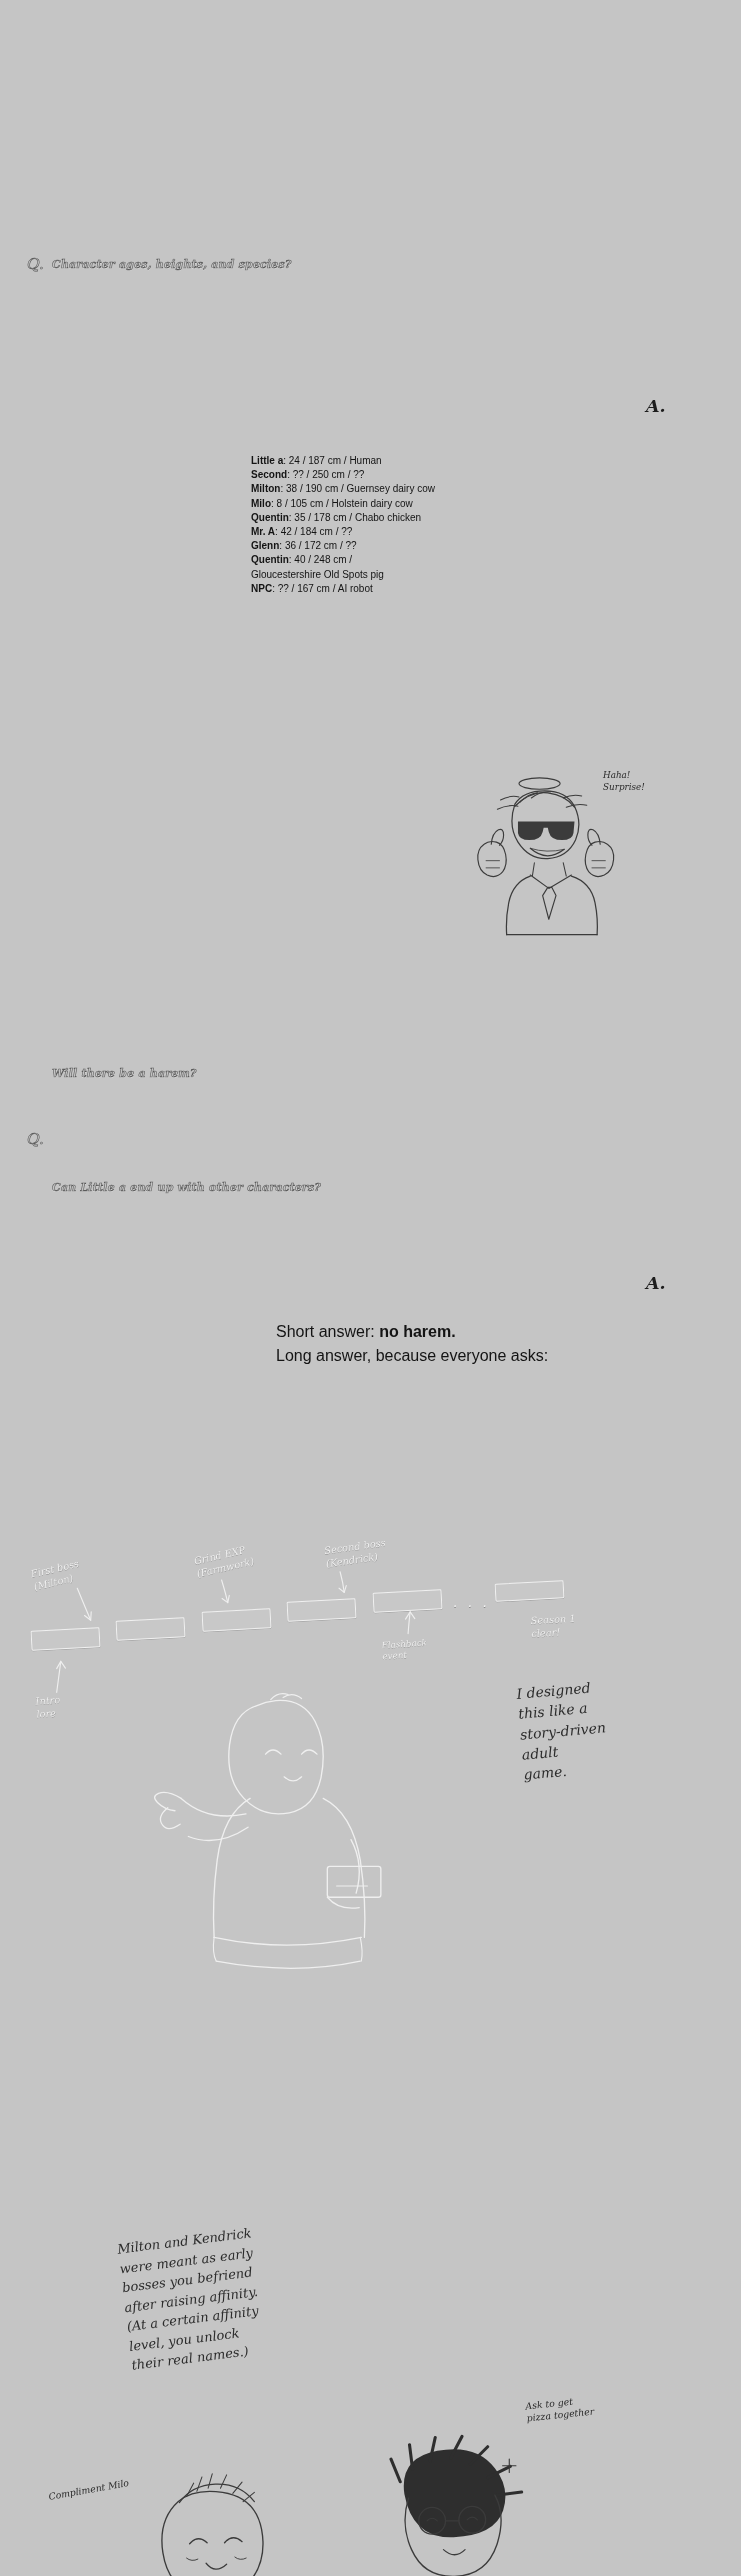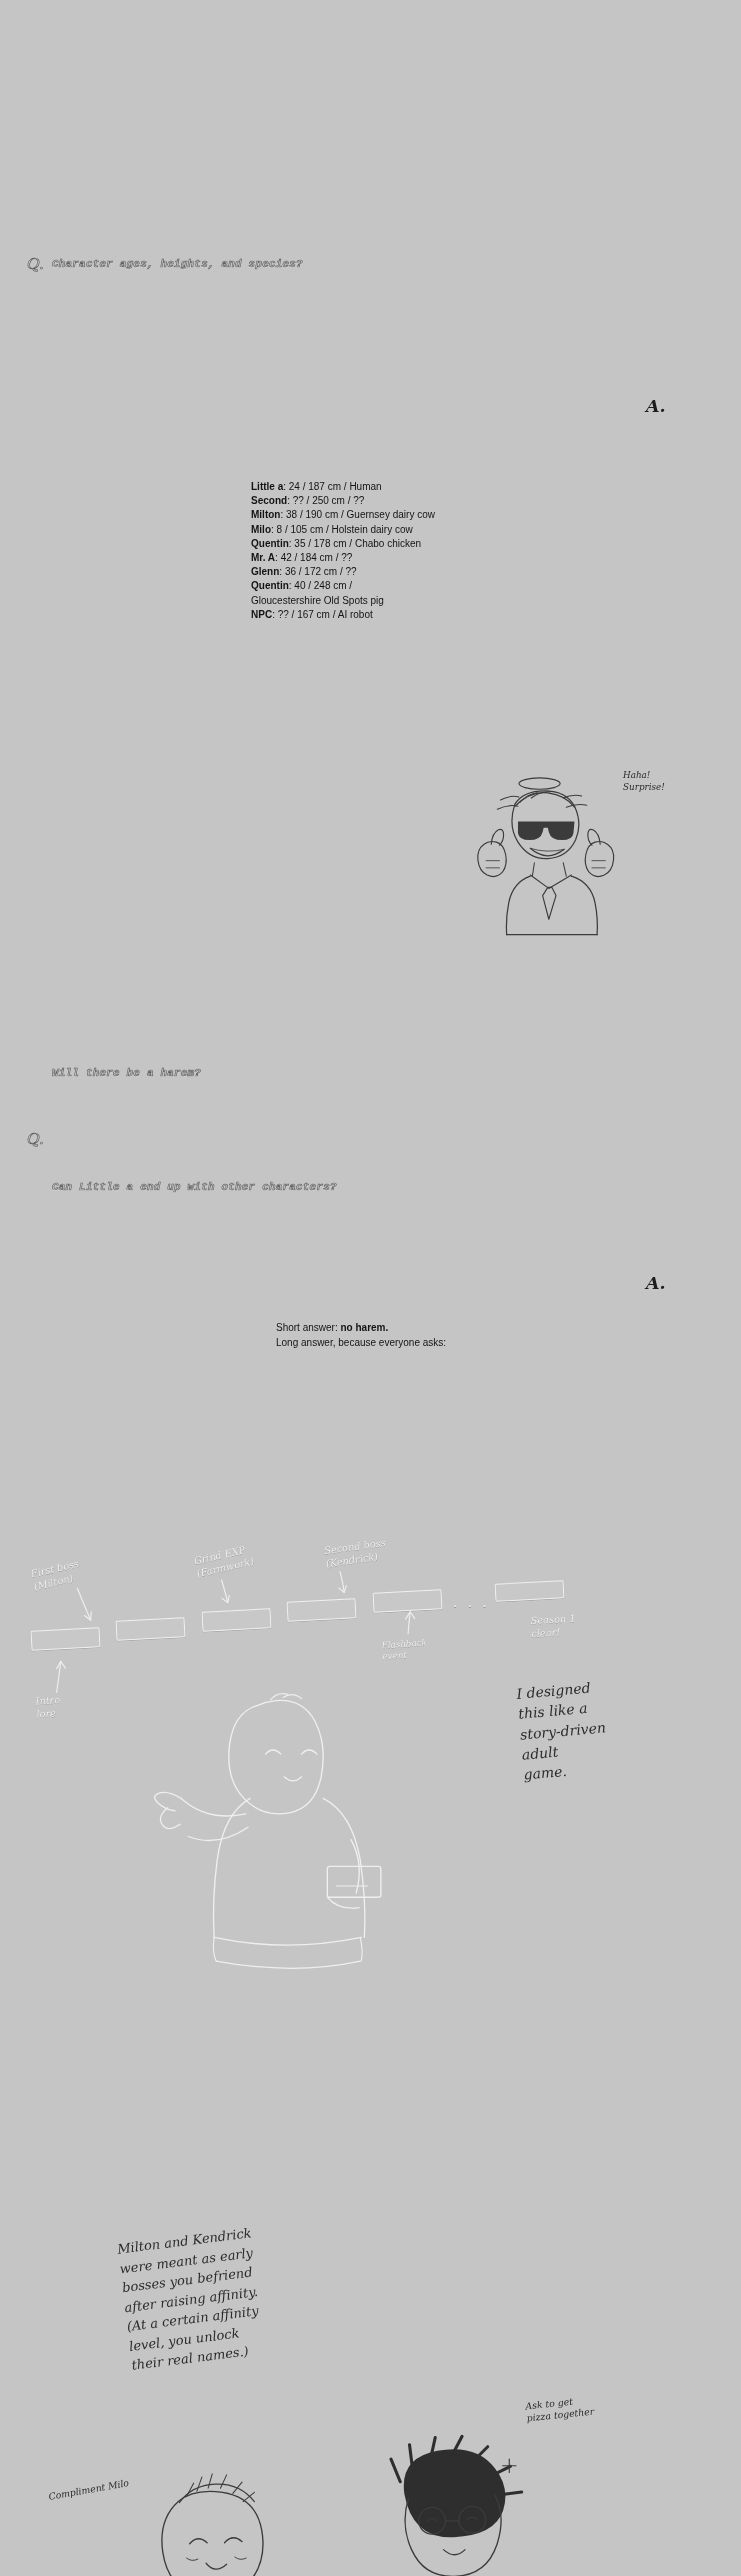--- a/index.html
+++ b/index.html
@@ -42,35 +42,34 @@
     font-family: "DejaVu Serif", serif;
     font-style: italic;
     font-weight: bold;
     font-size: 17.5px;
     color: #1d1d1d;
   }
   .q-text {
     font-size: 10.8px;
     line-height: 1.45;
     letter-spacing: 0.3px;
-    font-family: Liberation Mono, monospace;
   }
 
   
   .stats {
     font-family: "Liberation Sans", sans-serif;
     font-size: 10px;
     line-height: 1.42;
     color: #141414;
   }
   .stats .nm { font-weight: bold; }
 
   .short-answer {
     font-family: "Liberation Sans", sans-serif;
-    font-size: 10px;
+    font-size: 16px;
     line-height: 1.5;
     color: #141414;
   }
   .short-answer b { font-weight: bold; }
 
   
   .bar {
     position: absolute;
     border: 1px solid #f0f0f0;
     border-radius: 1.5px;
@@ -132,21 +131,21 @@
 </head>
 <body>
 
 <div class="page">
 
   <div class="abs q-mark" style="left:27px; top:255px;">Q.</div>
   <div class="abs outline-text q-text" style="left:52px; top:257px;">Character ages, heights, and species?</div>
 
   <div class="abs a-mark" style="left:646px; top:396px;">A.</div>
 
-  <div class="abs stats" style="left:251px; top:480px;">
+  <div class="abs stats" style="left:251px; top:454px;">
     <div><span class="nm">Little a</span><span>: 24 / 187 cm / Human</span></div>
     <div><span class="nm">Second</span><span>: ?? / 250 cm / ??</span></div>
     <div><span class="nm">Milton</span><span>: 38 / 190 cm / Guernsey dairy cow</span></div>
     <div><span class="nm">Milo</span><span>: 8 / 105 cm / Holstein dairy cow</span></div>
     <div><span class="nm">Quentin</span><span>: 35 / 178 cm / Chabo chicken</span></div>
     <div><span class="nm">Mr. A</span><span>: 42 / 184 cm / ??</span></div>
     <div><span class="nm">Glenn</span><span>: 36 / 172 cm / ??</span></div>
     <div><span class="nm">Quentin</span><span>: 40 / 248 cm /</span></div>
     <div><span>Gloucestershire Old Spots pig</span></div>
     <div><span class="nm">NPC</span><span>: ?? / 167 cm / AI robot</span></div>
@@ -186,21 +185,21 @@
     <path d="M74 160 q2 -22 14 -28 q10 -4 10 10 q0 12 -8 20" class="stroke-d" stroke-width="2.2"></path>
     <path d="M64 192 h26" class="stroke-d" stroke-width="1.6"></path>
     <path d="M64 206 h26" class="stroke-d" stroke-width="1.6"></path>
 
     <path d="M300 160 q14 10 12 30 q-2 22 -18 30 q-18 8 -30 -6 q-10 -14 -6 -34 q4 -20 18 -24 q14 -4 24 4 z" class="stroke-d" stroke-width="2.2"></path>
     <path d="M286 160 q-2 -22 -14 -28 q-10 -4 -10 10 q0 12 8 20" class="stroke-d" stroke-width="2.2"></path>
     <path d="M270 192 h26" class="stroke-d" stroke-width="1.6"></path>
     <path d="M270 206 h26" class="stroke-d" stroke-width="1.6"></path>
   </svg>
 
-  <div class="abs bubble" style="left:623px; top:770px; width:82px; text-align:left;">Haha!
+  <div class="abs bubble" style="left:603px; top:770px; width:82px; text-align:left;">Haha!
 Surprise!</div>
 
   <div class="abs q-mark" style="left:27px; top:1130px;">Q.</div>
   <div class="abs outline-text q-text" style="left:52px; top:1066px;">Will there be a harem?</div>
   <div class="abs outline-text q-text" style="left:52px; top:1180px;">Can Little a end up with other characters?</div>
 
   <div class="abs a-mark" style="left:646px; top:1273px;">A.</div>
 
   <div class="abs short-answer" style="left:276px; top:1320px;">
     <div><span>Short answer: </span><b>no harem.</b></div>

